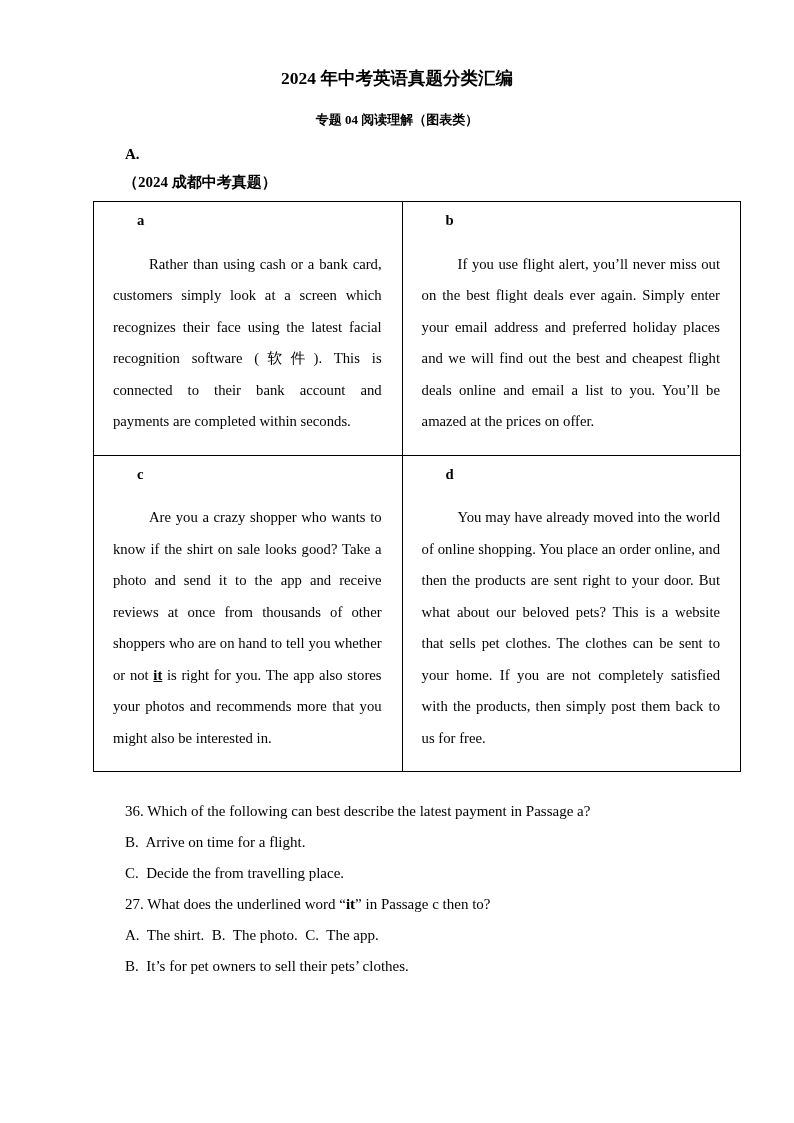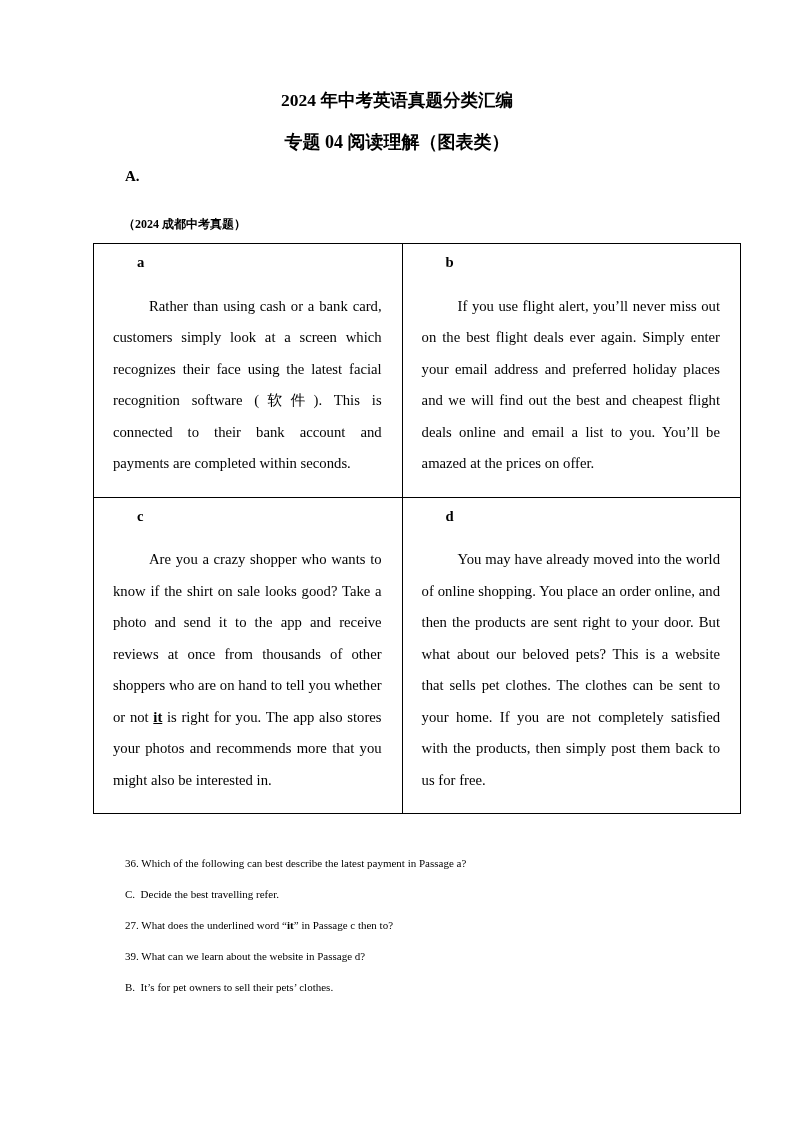--- a/index.html
+++ b/index.html
@@ -6,51 +6,51 @@
   .page{
     position:relative;
     width:794px;height:1123px;
     margin:0 auto;
     background:#ffffff;
     color:#000;
     font-family:"Liberation Serif","DejaVu Serif",serif;
     overflow:hidden;
     box-sizing:border-box;
   }
-  .titles{padding-top:88px;text-align:center;}
+  .titles{padding-top:66px;text-align:center;}
   .doc-title{
     margin:0;font-size:17.5px;font-weight:bold;line-height:24px;
   }
   .doc-subtitle{
-    margin:18px 0 0 0;font-size:18px;font-weight:bold;line-height:24px;
+    margin:18px 0 0 0;font-size:13px;font-weight:bold;line-height:24px;
   }
   .content{margin-left:93px;width:648px;}
   .section-label{
     margin:12px 0 0 32px;font-size:15px;font-weight:bold;line-height:20px;
   }
   .source-label{
-    margin:28px 0 0 30px;font-size:12px;font-weight:bold;line-height:20px;
+    margin:8px 0 0 30px;font-size:15px;font-weight:bold;line-height:20px;
   }
   table.passages{
     margin-top:9px;border-collapse:collapse;width:648px;table-layout:fixed;
   }
   table.passages td{
     border:1px solid #000;
     vertical-align:top;
     padding:3px 8px 5px 7px;
     font-size:14.7px;
     line-height:31.5px;
     text-align:justify;
   }
   .cell-label{font-weight:bold;margin-left:36px;}
   .cell-text{margin:12px;text-indent:36px;}
   .it{}
   .bd{font-weight:bold;}
   .bd-ul{font-weight:bold;text-decoration:underline;}
-  .questions{margin:34px 0 0 32px;font-size:11px;}
+  .questions{margin:24px 0 0 32px;font-size:15px;}
   .q-line{margin:0;line-height:31px;white-space:pre-wrap;}
 </style>
 </head>
 <body>
 
 <div class="page">
 
   <div class="titles">
     <h1 class="doc-title">2024 年中考英语真题分类汇编</h1>
     <h2 class="doc-subtitle">专题 04 阅读理解（图表类）</h2>
@@ -85,20 +85,21 @@
           <td>
             <div class="cell-label">d</div>
             <p class="cell-text">You may have already moved into the world of online shopping. You place an order online, and then the products are sent right to your door. But what about our beloved pets? This is a website that sells pet clothes. The clothes can be sent to your home. If you are not completely satisfied with the products, then simply post them back to us for free.</p>
           </td>
         </tr>
       </tbody>
     </table>
 
     <div class="questions">
       <p class="q-line">36. Which of the following can best describe the latest payment in Passage a?</p>
-      <p class="q-line">C.  Decide the best travelling refer.</p>
+      <p class="q-line">B.  Arrive on time for a flight.</p>
+      <p class="q-line">C.  Decide the from travelling place.</p>
       <p class="q-line"><span>27. What does the underlined word “</span><span class="bd">it</span><span>” in Passage c then to?</span></p>
-      <p class="q-line">39. What can we learn about the website in Passage d?</p>
+      <p class="q-line">A.  The shirt.  B.  The photo.  C.  The app.</p>
       <p class="q-line">B.  It’s for pet owners to sell their pets’ clothes.</p>
     </div>
 
   </div>
 </div>
 
 </body></html>

